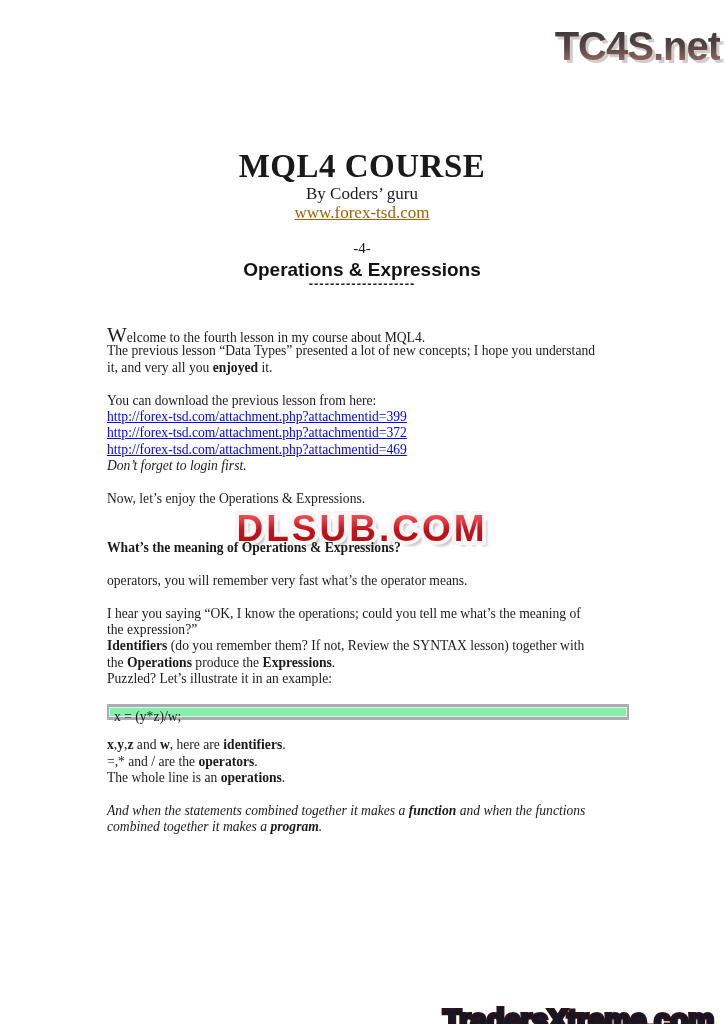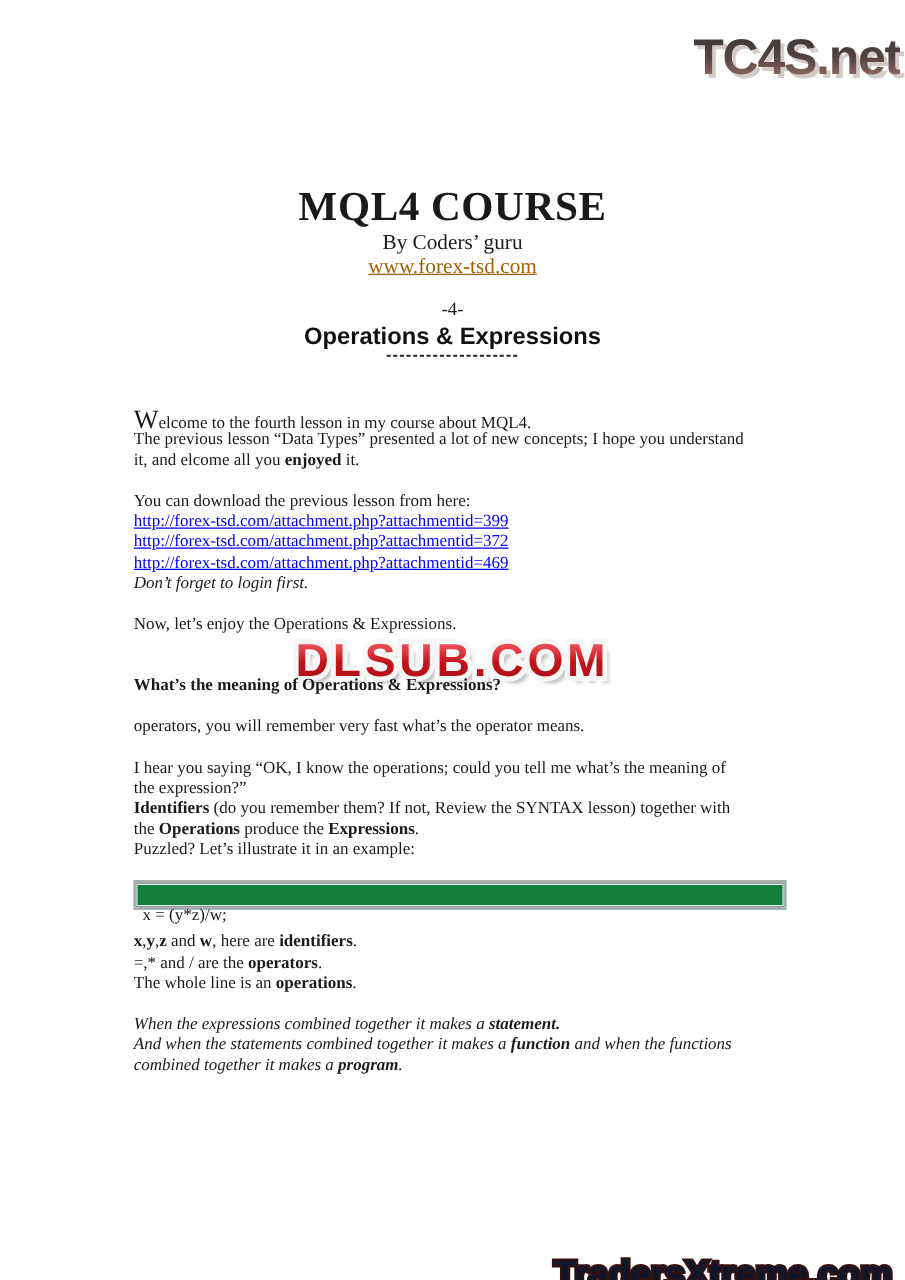--- a/index.html
+++ b/index.html
@@ -47,21 +47,21 @@
   .r-n{}
   .r-b{font-weight:bold;}
   .r-i{font-style:italic;}
   .r-bi{font-style:italic; font-weight:bold;}
   .r-dc{font-size:21px;}
   a.r-a{color:#0000EE; text-decoration:underline;}
 
   .code-box{
     box-sizing:border-box; width:522px; margin:0 0 1px 0;
     border:3px solid #a9aeb3; border-left-width:2px; border-right-width:2px;
-    background:#15803d; padding:16px 1px 2px 5px;
+    background:#86efac; padding:1px 1px 2px 5px;
     height:16px; line-height:18px; font-size:13.6px;
     box-shadow:inset 0 0 0 1px #e9ebec;
   }
 
   
   .watermark{
     position:absolute; top:489px; left:0; width:724px; text-align:center;
     font-family:"Liberation Sans", sans-serif; font-weight:bold;
     font-size:37px; letter-spacing:3px; line-height:40px;
     color:transparent;
@@ -109,21 +109,21 @@
   <div class="hdr hdr-sitelink">
     <a href="#">www.forex-tsd.com</a>
   </div>
   <div class="hdr hdr-num">-4-</div>
   <div class="hdr hdr-lesson">Operations &amp; Expressions</div>
   <div class="hdr hdr-divider">--------------------</div>
 
   <div class="doc">
       <div class="tline"><span class="r-dc">W</span><span class="r-n">elcome to the fourth lesson in my course about MQL4.</span></div>
       <div class="tline"><span class="r-n">The previous lesson “Data Types” presented a lot of new concepts; I hope you understand</span></div>
-      <div class="tline"><span class="r-n">it, and elcome all you </span><span class="r-b">enjoyed</span><span class="r-n"> it.</span></div>
+      <div class="tline"><span class="r-n">it, and very all you </span><span class="r-b">enjoyed</span><span class="r-n"> it.</span></div>
       <div class="tline"></div>
       <div class="tline"><span class="r-n">You can download the previous lesson from here:</span></div>
       <div class="tline"><a href="#" class="r-a">http://forex-tsd.com/attachment.php?attachmentid=399</a></div>
       <div class="tline"><a href="#" class="r-a">http://forex-tsd.com/attachment.php?attachmentid=372</a></div>
       <div class="tline"><a href="#" class="r-a">http://forex-tsd.com/attachment.php?attachmentid=469</a></div>
       <div class="tline"><span class="r-i">Don’t forget to login first.</span></div>
       <div class="tline"></div>
       <div class="tline"><span class="r-n">Now, let’s enjoy the Operations &amp; Expressions.</span></div>
       <div class="tline"></div>
       <div class="tline"></div>
@@ -136,21 +136,20 @@
       <div class="tline"><span class="r-b">Identifiers</span><span class="r-n"> (do you remember them? If not, Review the SYNTAX lesson) together with</span></div>
       <div class="tline"><span class="r-n">the </span><span class="r-b">Operations</span><span class="r-n"> produce the </span><span class="r-b">Expressions</span><span class="r-n">.</span></div>
       <div class="tline"><span class="r-n">Puzzled? Let’s illustrate it in an example:</span></div>
       <div class="tline"></div>
       <div class="code-box"><span>x = (y*z)/w;</span></div>
       <div class="tline"></div>
       <div class="tline"><span class="r-b">x</span><span class="r-n">,</span><span class="r-b">y</span><span class="r-n">,</span><span class="r-b">z</span><span class="r-n"> and </span><span class="r-b">w</span><span class="r-n">, here are </span><span class="r-b">identifiers</span><span class="r-n">.</span></div>
       <div class="tline"><span class="r-n">=,* and / are the </span><span class="r-b">operators</span><span class="r-n">.</span></div>
       <div class="tline"><span class="r-n">The whole line is an </span><span class="r-b">operations</span><span class="r-n">.</span></div>
       <div class="tline"></div>
-      <div class="tline"><span class="r-i">When the expressions combined together it makes a </span><span class="r-bi">statement.</span></div>
       <div class="tline"><span class="r-i">And when the statements combined together it makes a </span><span class="r-bi">function</span><span class="r-i"> and when the functions</span></div>
       <div class="tline"><span class="r-i">combined together it makes a </span><span class="r-bi">program</span><span class="r-i">.</span></div>
     </div>
 
   <div class="watermark" data-text="DLSUB.COM">DLSUB.COM</div>
 
   <div class="txtreme" data-text="TradersXtreme.com">TradersXtreme.com</div>
 
 </div>
 

